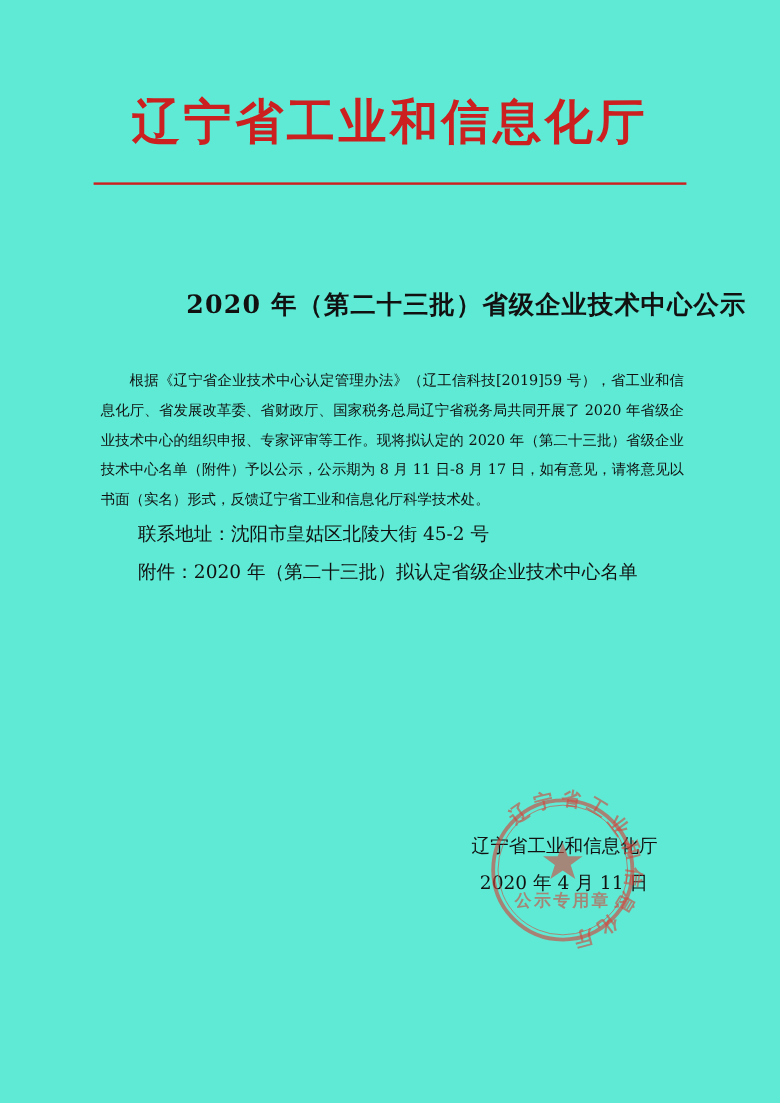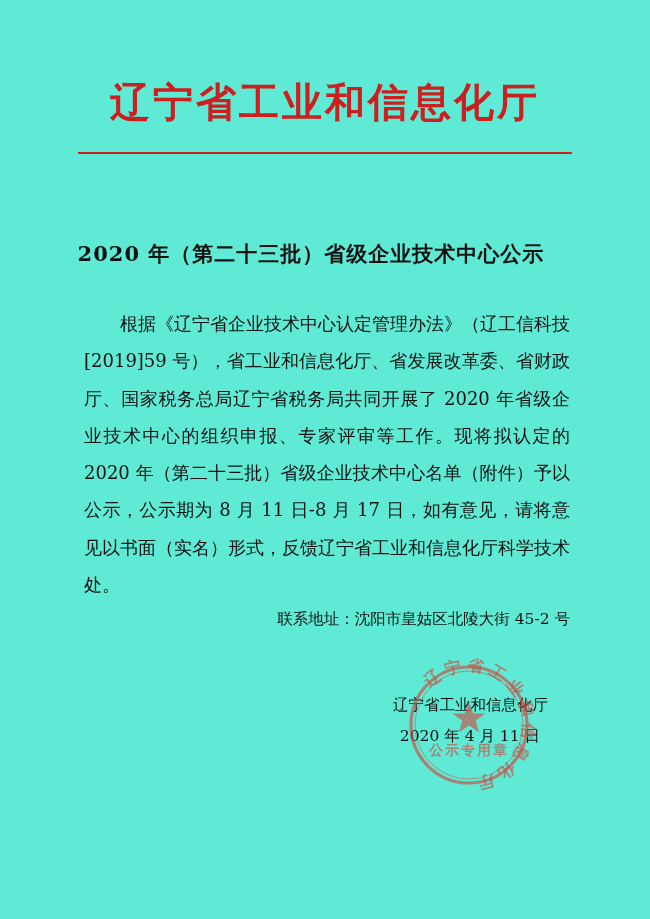--- a/index.html
+++ b/index.html
@@ -48,53 +48,52 @@
     height: 2px;
     background: #cc1f1f;
   }
 
   
   .doc-title {
     position: absolute;
     left: 0;
     top: 240px;
     width: 622px;
-    text-align: center;
+    text-align: right;
     font-size: 21px;
     font-weight: bold;
     letter-spacing: 1px;
     color: #111;
     white-space: nowrap;
   }
 
   
   .body-block {
     position: absolute;
     left: 84px;
     top: 305px;
     width: 486px;
   }
   .para {
-    font-size: 18px;
+    font-size: 12px;
     line-height: 2.07;
     text-align: justify;
     text-justify: inter-ideograph;
     color: #111;
     margin: 0;
   }
   .para.indent {
     text-indent: 2em;
   }
   .contact-line {
     font-size: 15.5px;
     line-height: 2.07;
     color: #111;
     margin: 0;
     text-indent: 2em;
-    text-align: right;
   }
   .attach-para {
     font-size: 15.5px;
     line-height: 2.07;
     color: #111;
     margin: 0;
     text-indent: 2em;
     text-align: justify;
     text-justify: inter-ideograph;
   }
@@ -139,20 +138,21 @@
   <div class="masthead">
     <div class="masthead-title">辽宁省工业和信息化厅</div>
   </div>
   <div class="masthead-rule"></div>
 
   <div class="doc-title">2020 年（第二十三批）省级企业技术中心公示</div>
 
   <div class="body-block">
     <p class="para indent">根据《辽宁省企业技术中心认定管理办法》（辽工信科技[2019]59 号），省工业和信息化厅、省发展改革委、省财政厅、国家税务总局辽宁省税务局共同开展了 2020 年省级企业技术中心的组织申报、专家评审等工作。现将拟认定的 2020 年（第二十三批）省级企业技术中心名单（附件）予以公示，公示期为 8 月 11 日-8 月 17 日，如有意见，请将意见以书面（实名）形式，反馈辽宁省工业和信息化厅科学技术处。</p>
     <p class="contact-line">联系地址：沈阳市皇姑区北陵大街 45-2 号</p>
+    <p class="attach-para">附件：2020 年（第二十三批）拟认定省级企业技术中心名单</p>
   </div>
 
   <div class="signature">
     <div class="sig-org">辽宁省工业和信息化厅</div>
     <div class="sig-date">2020 年 4 月 11 日</div>
   </div>
 
   <div class="seal">
     <svg width="150" height="150" viewBox="0 0 150 150" xmlns="http://www.w3.org/2000/svg">
       <defs>

